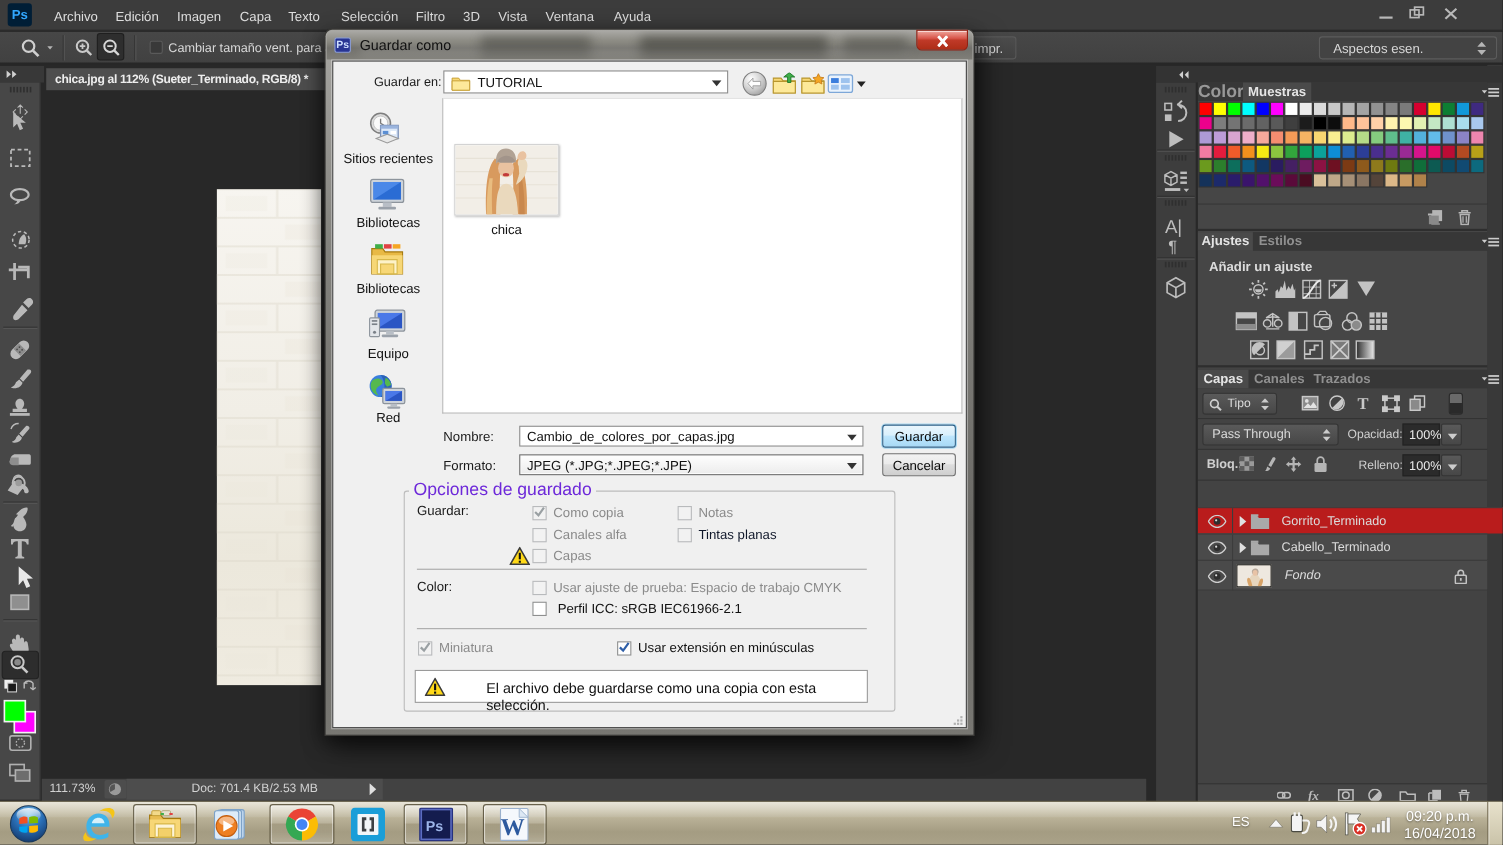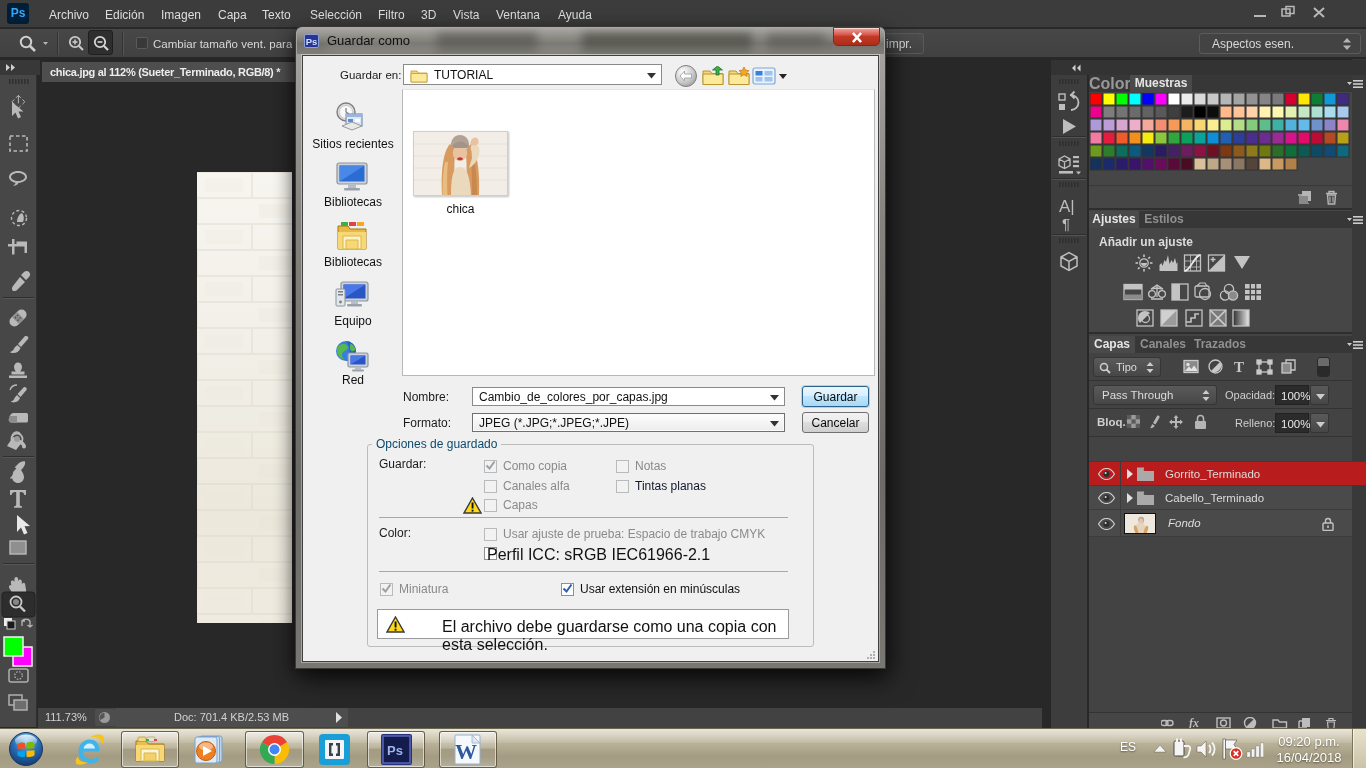--- a/index.html
+++ b/index.html
@@ -938,21 +938,21 @@
       </div>
 
       <div class="abs" style="left:499px;top:330px;width:67px;height:21px;border:1px solid #2c628b;border-radius:3px;background:linear-gradient(#eaf6fd,#d9f0fc 45%,#bee6fd 50%,#a7d9f5);box-shadow:0 0 0 1px #a8d8f0;">
         <div class="abs" style="left:0;top:3px;width:100%;font-size:12px;color:#0a0a0a;text-align:center;">Guardar</div>
       </div>
       <div class="abs" style="left:499px;top:356px;width:67px;height:21px;border:1px solid #707070;border-radius:3px;background:linear-gradient(#f2f2f2,#ebebeb 45%,#dddddd 50%,#cfcfcf);">
         <div class="abs" style="left:0;top:3px;width:100%;font-size:12px;color:#0a0a0a;text-align:center;">Cancelar</div>
       </div>
 
       <fieldset class="abs" style="left:64px;top:381px;width:447px;height:210px;border:1px solid #bcbcbc;border-radius:3px;">
-        <legend style="font-size:12px;color:#0c4a6e;margin-left:4px;padding:0 4px;">Opciones de guardado</legend>
+        <legend style="font-size:16px;color:#6d28d9;margin-left:4px;padding:0 4px;">Opciones de guardado</legend>
       </fieldset>
       <div class="abs" style="left:76px;top:401px;font-size:12px;color:#1a1a1a;">Guardar:</div>
 
       <div class="abs chk dis" style="left:181px;top:404px;">
           <svg width="13" height="13" viewBox="0 0 13 13">
             <path d="M2.5 6.5 l3 3 5-7" fill="none" stroke="#9aa0a3" stroke-width="2"></path>
           </svg>
         </div>
       <div class="abs" style="left:200px;top:403px;font-size:12px;color:#8a8a8a;">Como copia</div>
       <div class="abs chk dis" style="left:313px;top:404px;"></div>
@@ -966,42 +966,42 @@
         <rect x="8.6" y="5.5" width="1.9" height="6" fill="#111"></rect>
           <rect x="8.6" y="12.7" width="1.9" height="1.9" fill="#111"></rect>
       </svg>
       <div class="abs chk dis" style="left:181px;top:443px;"></div>
       <div class="abs" style="left:200px;top:442px;font-size:12px;color:#8a8a8a;">Capas</div>
       <div class="abs" style="left:76px;top:461px;width:409px;height:1px;background:#a8a8a8;"></div>
       <div class="abs" style="left:76px;top:470px;font-size:12px;color:#1a1a1a;">Color:</div>
       <div class="abs chk dis" style="left:181px;top:472px;"></div>
       <div class="abs" style="left:200px;top:471px;font-size:12px;color:#8a8a8a;">Usar ajuste de prueba: Espacio de trabajo CMYK</div>
       <div class="abs chk" style="left:181px;top:491px;"></div>
-      <div class="abs" style="left:184px;top:490px;font-size:16px;color:#111;">Perfil ICC: sRGB IEC61966-2.1</div>
+      <div class="abs" style="left:204px;top:490px;font-size:12px;color:#111;">Perfil ICC: sRGB IEC61966-2.1</div>
       <div class="abs" style="left:76px;top:515px;width:409px;height:1px;background:#a8a8a8;"></div>
       <div class="abs chk dis" style="left:77px;top:527px;">
           <svg width="13" height="13" viewBox="0 0 13 13">
             <path d="M2.5 6.5 l3 3 5-7" fill="none" stroke="#9aa0a3" stroke-width="2"></path>
           </svg>
         </div>
       <div class="abs" style="left:96px;top:526px;font-size:12px;color:#8a8a8a;">Miniatura</div>
       <div class="abs chk" style="left:258px;top:527px;">
           <svg width="13" height="13" viewBox="0 0 13 13">
             <path d="M2.5 6.5 l3 3 5-7" fill="none" stroke="#2f5fa8" stroke-width="2"></path>
           </svg>
         </div>
       <div class="abs" style="left:277px;top:526px;font-size:12px;color:#111;">Usar extensión en minúsculas</div>
 
       <div class="abs" style="left:74px;top:553px;width:412px;height:30px;background:#fff;border:1px solid #9a9a9a;">
         <svg class="abs" style="left:8px;top:6px;" width="19" height="17" viewBox="0 0 19 17">
           <path d="M9.5 1 L18 16 H1z" fill="#ffd918" stroke="#3a3a3a" stroke-width="1.4"></path>
           <rect x="8.6" y="5.5" width="1.9" height="6" fill="#111"></rect>
             <rect x="8.6" y="12.7" width="1.9" height="1.9" fill="#111"></rect>
         </svg>
-        <div class="abs" style="left:34px;top:8px;font-size:16px;color:#111;padding-left:30px;">El archivo debe guardarse como una copia con esta selección.</div>
+        <div class="abs" style="left:34px;top:8px;font-size:13px;color:#111;padding-left:30px;">El archivo debe guardarse como una copia con esta selección.</div>
       </div>
       <svg class="abs" style="left:563px;top:594px;" width="10" height="10" viewBox="0 0 10 10">
         <g fill="#b0b0b0">
             <rect x="7" y="7" width="2" height="2"></rect>
             <rect x="4" y="7" width="2" height="2"></rect>
             <rect x="1" y="7" width="2" height="2"></rect>
             <rect x="7" y="4" width="2" height="2"></rect>
             <rect x="4" y="4" width="2" height="2"></rect>
             <rect x="7" y="1" width="2" height="2"></rect>
           </g>

